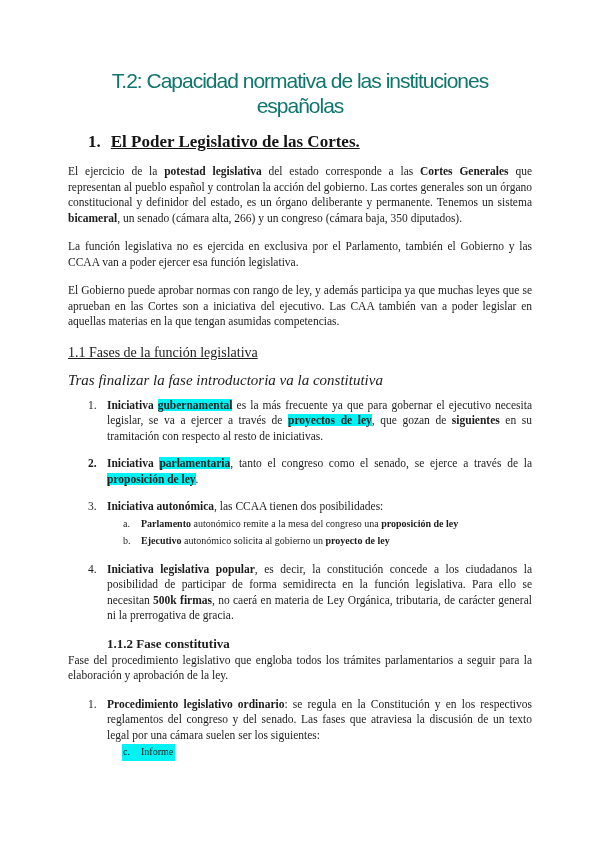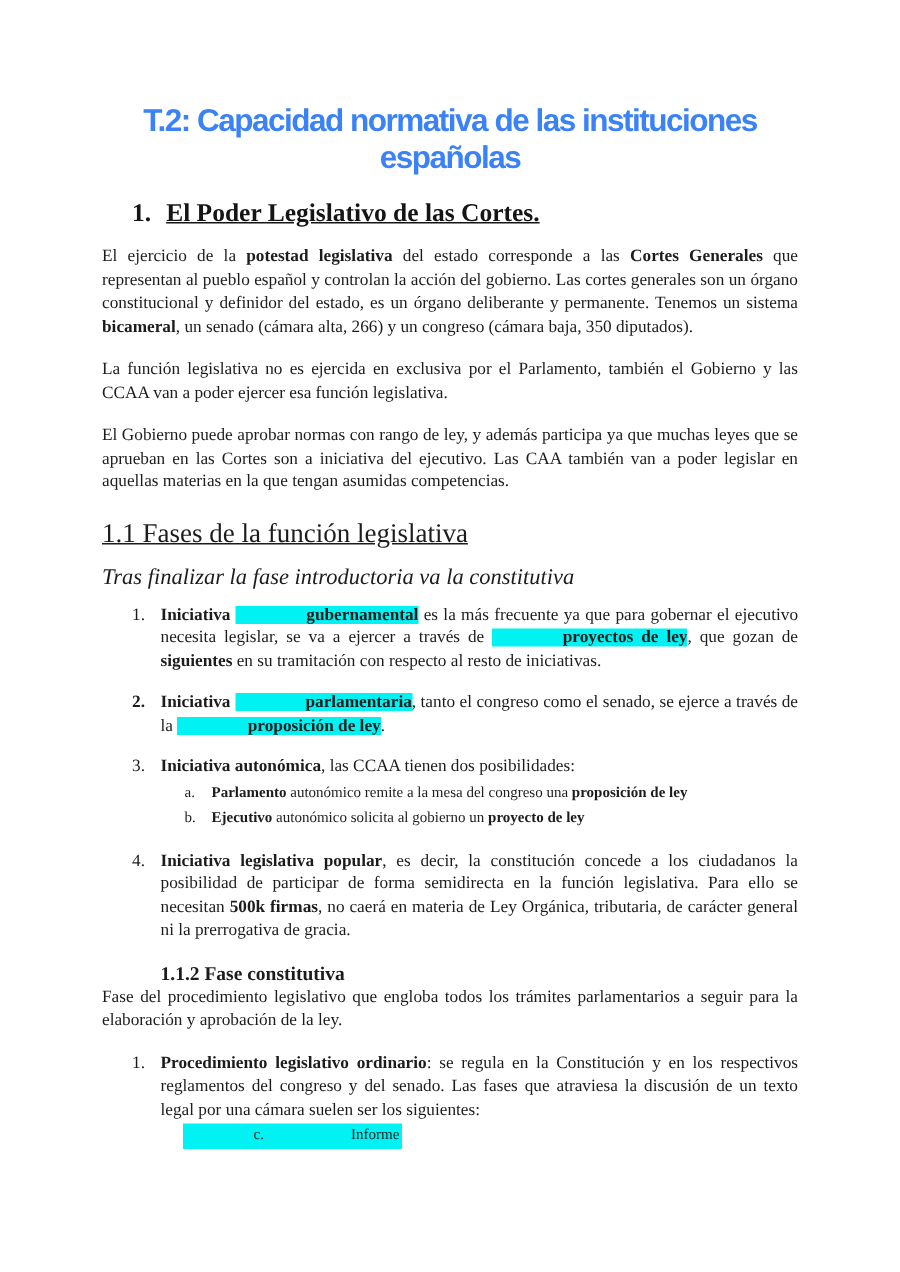--- a/index.html
+++ b/index.html
@@ -17,44 +17,44 @@
   .page {
     box-sizing: border-box;
     width: 600px;
     height: 848px;
     padding: 68px 68px 0 68px;
   }
   .doc-title {
     margin: 0 0 14px 0;
     text-align: center;
     font-family: "Liberation Sans", sans-serif;
-    font-weight: 700;
+    font-weight: 400;
     font-size: 21px;
     line-height: 25px;
     letter-spacing: -1px;
-    color: #3b82f6;
+    color: #0f766e;
   }
   .h1-row {
     display: flex;
     margin: 0 0 12px 20px;
     font-size: 17px;
     font-weight: bold;
     color: #151515;
   }
   .h1-num { margin-right: 10px; }
   .h1-text { text-decoration: underline; }
   .body-p {
     margin: 0 0 13px 0;
     font-size: 11.5px;
     line-height: 15.5px;
     text-align: justify;
   }
   .h2 {
     margin: 15px 0 12px 0;
-    font-size: 18px;
+    font-size: 14px;
     font-weight: normal;
     text-decoration: underline;
   }
   .note {
     margin: 0 0 10px 0;
     font-size: 15px;
     line-height: 15px;
     font-style: italic;
   }
   .h3 {
@@ -80,21 +80,21 @@
   .li-text { text-align: justify; }
   .sub-row {
     display: flex;
     margin: 1px 0 0 15px;
     font-size: 10px;
     line-height: 15.5px;
   }
   .sub-chunk { display: inline-block; padding: 0 2px 1px 1px; }
   .sub-letter { display: inline-block; width: 18px; }
   .b { font-weight: bold; }
-  .hl { background: var(--hl); padding-left: 47px; }
+  .hl { background: var(--hl); }
 </style>
 </head>
 <body>
 
 <div class="page">
 
   <h1 class="doc-title">T.2: Capacidad normativa de las instituciones españolas</h1>
 
   <div class="h1-row">
     <span class="h1-num">1.</span>

